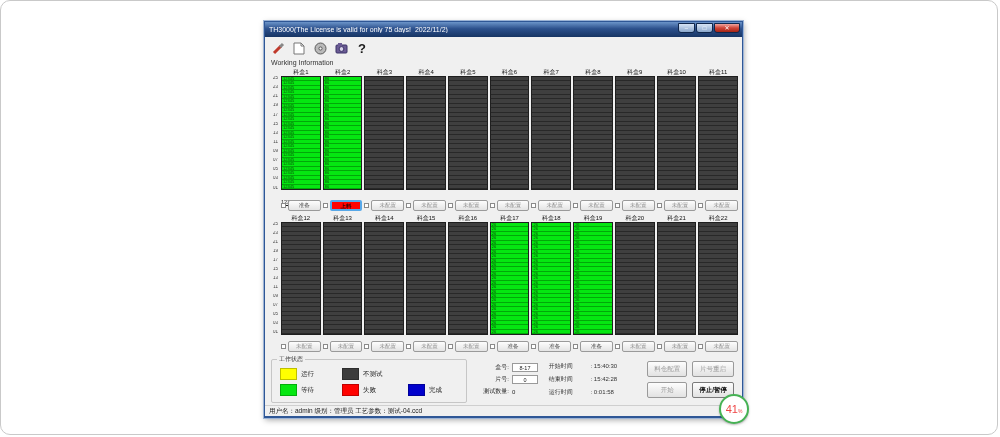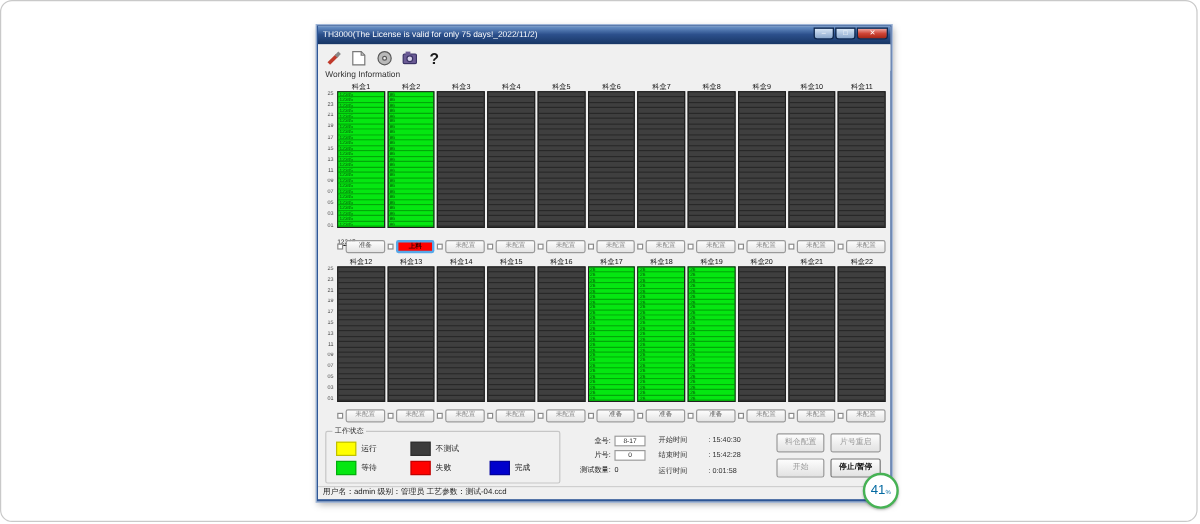--- a/index.html
+++ b/index.html
@@ -76,21 +76,21 @@
 
   .actions { margin-left:auto; display:grid; grid-template-columns:auto auto; gap:5px 5px; align-content:center; padding-right:2px; }
   .abtn { height:16px; padding:0 6px; font-size:6.5px; border:1px solid #9a9a9a; border-radius:2px;
           background:linear-gradient(#fdfdfd,#e2e2e2); color:#9a9a9a; white-space:nowrap; text-align:center; line-height:14px; }
   .abtn.enabled { color:#111; font-weight:bold; border-color:#7a7a7a; }
 
   .statusbar { flex:0 0 11px; margin-top:auto; border-top:1px solid #cfcfcf; background:#f0f0f0;
                font-size:6.5px; color:#222; line-height:10px; padding-left:4px; white-space:nowrap; overflow:hidden; }
 
   .watermark { position:absolute; right:-7px; bottom:-10px; width:30px; height:30px; border-radius:50%;
-               background:#fff; border:2px solid #46b254; color:#0369a1; display:flex; align-items:center; justify-content:center;
+               background:#fff; border:2px solid #46b254; color:#ef4444; display:flex; align-items:center; justify-content:center;
                box-shadow:0 1px 2px rgba(0,0,0,.25); z-index:5; }
   .wm-val { font-size:11px; } .wm-unit { font-size:5px; margin-top:4px; }
 </style>
 </head>
 <body>
 
 <div class="canvas">
   <div class="window">
 
     <div class="titlebar">

